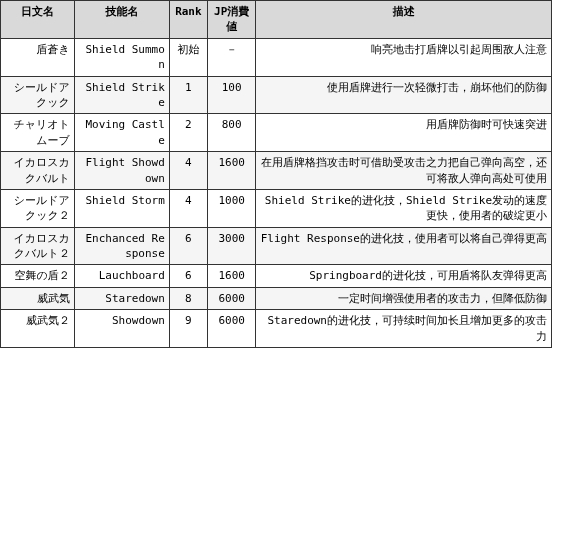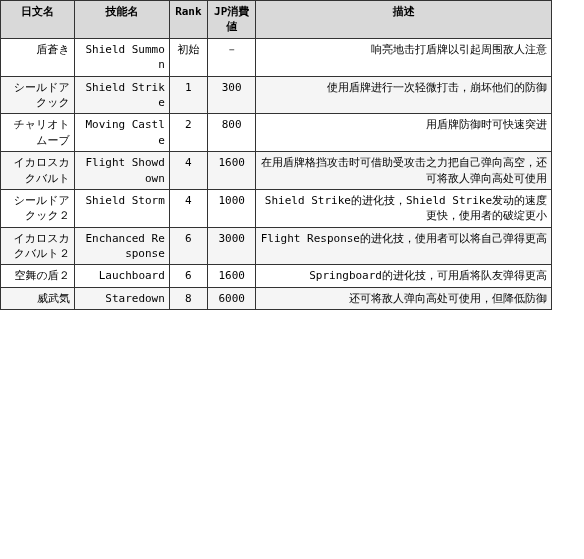--- a/index.html
+++ b/index.html
@@ -65,21 +65,21 @@
           <td>盾蒼き</td>
           <td>Shield Summon</td>
           <td class="rank">初始</td>
           <td class="cost">－</td>
           <td>响亮地击打盾牌以引起周围敌人注意</td>
         </tr>
         <tr>
           <td>シールドアクック</td>
           <td>Shield Strike</td>
           <td class="rank">1</td>
-          <td class="cost">300</td>
+          <td class="cost">100</td>
           <td>使用盾牌进行一次轻微打击，崩坏他们的防御</td>
         </tr>
         <tr>
           <td>チャリオトムーブ</td>
           <td>Moving Castle</td>
           <td class="rank">2</td>
           <td class="cost">800</td>
           <td>用盾牌防御时可快速突进</td>
         </tr>
         <tr>
@@ -108,17 +108,24 @@
           <td>Lauchboard</td>
           <td class="rank">6</td>
           <td class="cost">1600</td>
           <td>Springboard的进化技，可用盾将队友弹得更高</td>
         </tr>
         <tr>
           <td>威武気</td>
           <td>Staredown</td>
           <td class="rank">8</td>
           <td class="cost">6000</td>
-          <td>还可将敌人弹向高处可使用，但降低防御</td>
+          <td>一定时间增强使用者的攻击力，但降低防御</td>
+        </tr>
+        <tr>
+          <td>威武気２</td>
+          <td>Showdown</td>
+          <td class="rank">9</td>
+          <td class="cost">6000</td>
+          <td>Staredown的进化技，可持续时间加长且增加更多的攻击力</td>
         </tr>
       </tbody>
   </table>
 </div>
 
 </body></html>

